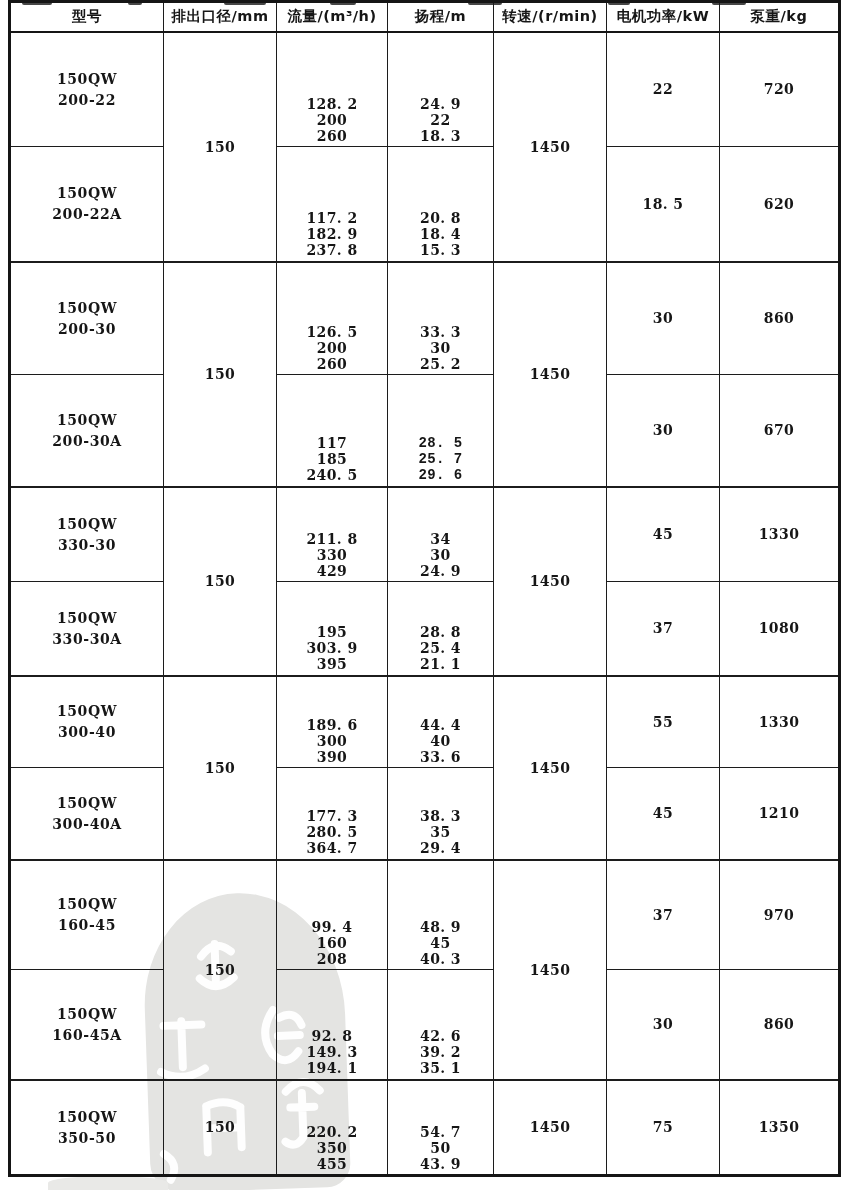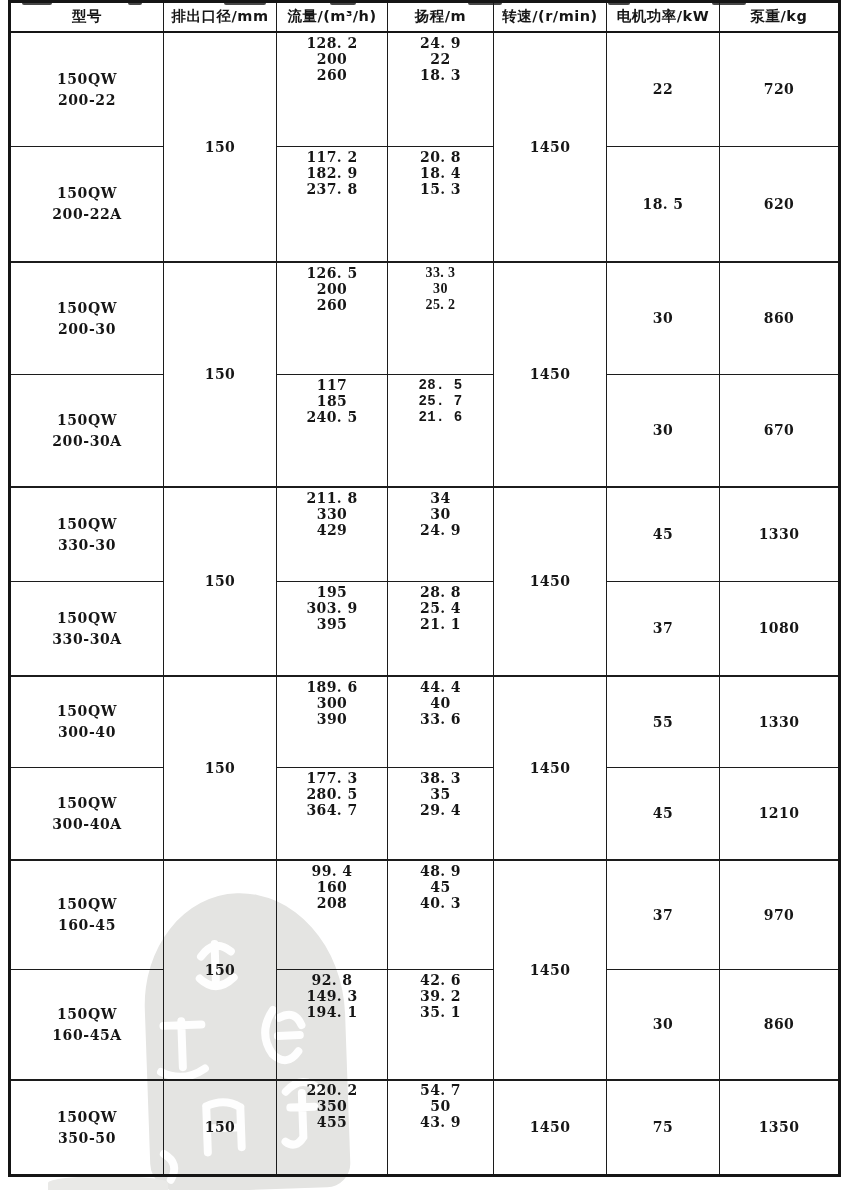--- a/index.html
+++ b/index.html
@@ -21,21 +21,21 @@
   th,td{border:1.6px solid #1c1c1c;text-align:center;vertical-align:middle;padding:0;}
   thead tr{height:30px;}
   thead th{border-bottom:2.4px solid #151515;
         font-family:"DejaVu Sans","Liberation Sans",sans-serif;
         font-weight:bold;font-size:14.5px;letter-spacing:.5px;}
   tr.group-start td{border-top-width:2.4px;}
   tr.model-split td{border-top-width:1.4px;}
   td{font-size:14px;font-weight:700;letter-spacing:.4px;}
   .stack{display:flex;flex-direction:column;align-items:center;justify-content:center;gap:5px;}
   .model-line{font-size:14px;font-weight:700;letter-spacing:.6px;}
-  .vals{display:flex;flex-direction:column;justify-content:flex-start;align-items:center;}
+  .vals{display:flex;flex-direction:column;justify-content:flex-end;align-items:center;}
   .val{font-size:14px;font-weight:700;}
 </style>
 </head>
 <body>
 
 <div class="page">
 
   <div class="dash" style="left:22px;width:30px;"></div>
   <div class="dash" style="left:128px;width:14px;"></div>
   <div class="dash" style="left:224px;width:42px;"></div>
@@ -139,21 +139,21 @@
           </td>
           <td rowspan="2">150</td>
           <td>
             <div class="vals" style="height: 107px;">
               <div class="val">126. 5</div>
               <div class="val">200</div>
               <div class="val">260</div>
             </div>
           </td>
           <td>
-            <div class="vals" style="height: 107px; font-family: Liberation Serif, serif;">
+            <div class="vals" style="height: 107px;">
               <div class="val">33. 3</div>
               <div class="val">30</div>
               <div class="val">25. 2</div>
             </div>
           </td>
           <td rowspan="2">1450</td>
           <td>30</td>
           <td>860</td>
         </tr>
         <tr class="model-split" style="height: 112px;">
@@ -167,21 +167,21 @@
             <div class="vals" style="height: 106px;">
               <div class="val">117</div>
               <div class="val">185</div>
               <div class="val">240. 5</div>
             </div>
           </td>
           <td>
             <div class="vals" style="height: 106px; font-family: Liberation Mono, monospace;">
               <div class="val">28. 5</div>
               <div class="val">25. 7</div>
-              <div class="val">21. 6</div>
+              <div class="val">29. 6</div>
             </div>
           </td>
           <td>30</td>
           <td>670</td>
         </tr>
         <tr class="group-start" style="height: 95px;">
           <td>
             <div class="stack">
               <div class="model-line">150QW</div>
               <div class="model-line">330-30</div>

